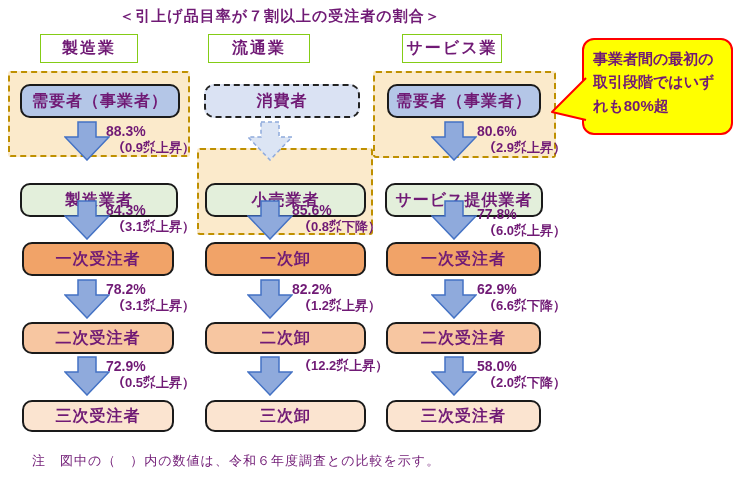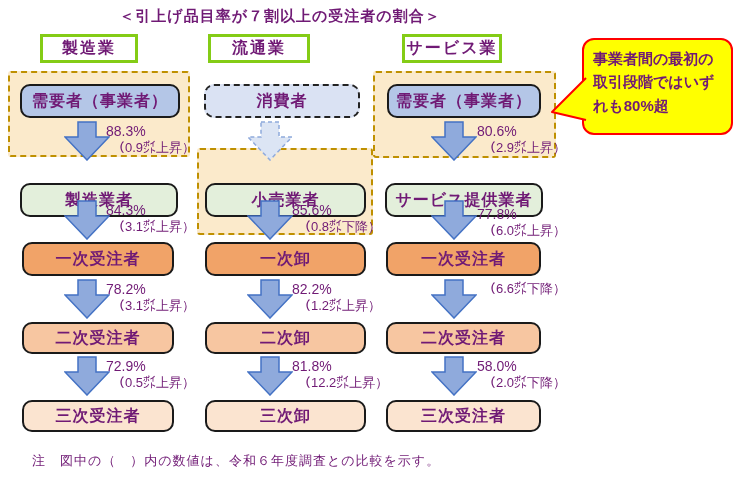--- a/index.html
+++ b/index.html
@@ -1,34 +1,34 @@
 <!DOCTYPE html>
 <html><head>
 <meta charset="utf-8">
 <style>
   html,body{margin:0;padding:0;background:#fff;}
   .canvas{position:relative;width:737px;height:477px;background:#ffffff;overflow:hidden;
           font-family:"Liberation Sans","DejaVu Sans",sans-serif;color:#701a75;}
   .title{position:absolute;left:90px;top:7px;width:380px;text-align:center;
          font-weight:bold;font-size:15px;letter-spacing:1px;}
   .hl{position:absolute;background:#FBEACB;border:2px dashed #BF9000;border-radius:3px;box-sizing:border-box;}
-  .hdr{position:absolute;height:29px;background:#ffffff;border:3px solid #84cc16;box-sizing:border-box;
+  .hdr{position:absolute;height:29px;background:#ffffff;border:1px solid #84cc16;box-sizing:border-box;
        display:flex;align-items:center;justify-content:center;font-weight:bold;font-size:16px;letter-spacing:2px;}
   .box{position:absolute;box-sizing:border-box;border:2px solid #1a1a1a;border-radius:10px;
        display:flex;align-items:center;justify-content:center;font-weight:bold;font-size:16px;letter-spacing:1px;}
   .blue{background:#B4C6E7;}
   .lightblue{background:#DAE2F3;border-style:dashed;border-color:#222;}
   .green{background:#E3EFDB;margin-top:20px;}
   .o1{background:#F1A368;}
   .o2{background:#F7C6A1;}
   .o3{background:#FBE4D0;}
   .arrow{position:absolute;}
   .ap{fill:#8FAADC;stroke:#4472C4;stroke-width:1.5;}
   .ap.dashed{fill:#DCE5F4;stroke:#8FAADC;stroke-dasharray:4 3;}
-  .plabel{position:absolute;font-weight:normal;line-height:1.2;white-space:nowrap;}
+  .plabel{position:absolute;font-weight:bold;line-height:1.2;white-space:nowrap;}
   .plabel .rate{font-size:14px;}
   .plabel .change{font-size:13px;padding-left:6px;}
   .callout{position:absolute;left:582px;top:38px;width:151px;height:97px;background:#FFFF00;
            border:2px solid #FF0000;border-radius:12px;box-sizing:border-box;
            font-weight:bold;font-size:15px;line-height:1.55;padding:7px 4px 4px 9px;}
   .tail{position:absolute;left:546px;top:70px;}
   .note{position:absolute;left:32px;top:452px;font-size:13px;letter-spacing:1px;}
 </style>
 </head>
 <body>
@@ -121,33 +121,33 @@
 
   <div class="plabel" style="left:292px;top:202px">
     <div class="rate">85.6%</div>
     <div class="change">（0.8㌽下降）</div>
   </div>
   <div class="plabel" style="left:292px;top:281px">
     <div class="rate">82.2%</div>
     <div class="change">（1.2㌽上昇）</div>
   </div>
   <div class="plabel" style="left:292px;top:358px">
-    <div class="rate">81.8%</div>
     <div class="change">（12.2㌽上昇）</div>
   </div>
 
   <div class="plabel" style="left:477px;top:123px">
     <div class="rate">80.6%</div>
     <div class="change">（2.9㌽上昇）</div>
   </div>
   <div class="plabel" style="left:477px;top:206px">
     <div class="rate">77.8%</div>
     <div class="change">（6.0㌽上昇）</div>
   </div>
   <div class="plabel" style="left:477px;top:281px">
+    <div class="rate">62.9%</div>
     <div class="change">（6.6㌽下降）</div>
   </div>
   <div class="plabel" style="left:477px;top:358px">
     <div class="rate">58.0%</div>
     <div class="change">（2.0㌽下降）</div>
   </div>
 
   <div class="callout">事業者間の最初の取引段階ではいずれも80%超</div>
   <svg class="tail" width="50" height="55" viewBox="0 0 50 55">
     <polygon points="40,8 6,42 40,50" fill="#FFFF00"></polygon>

